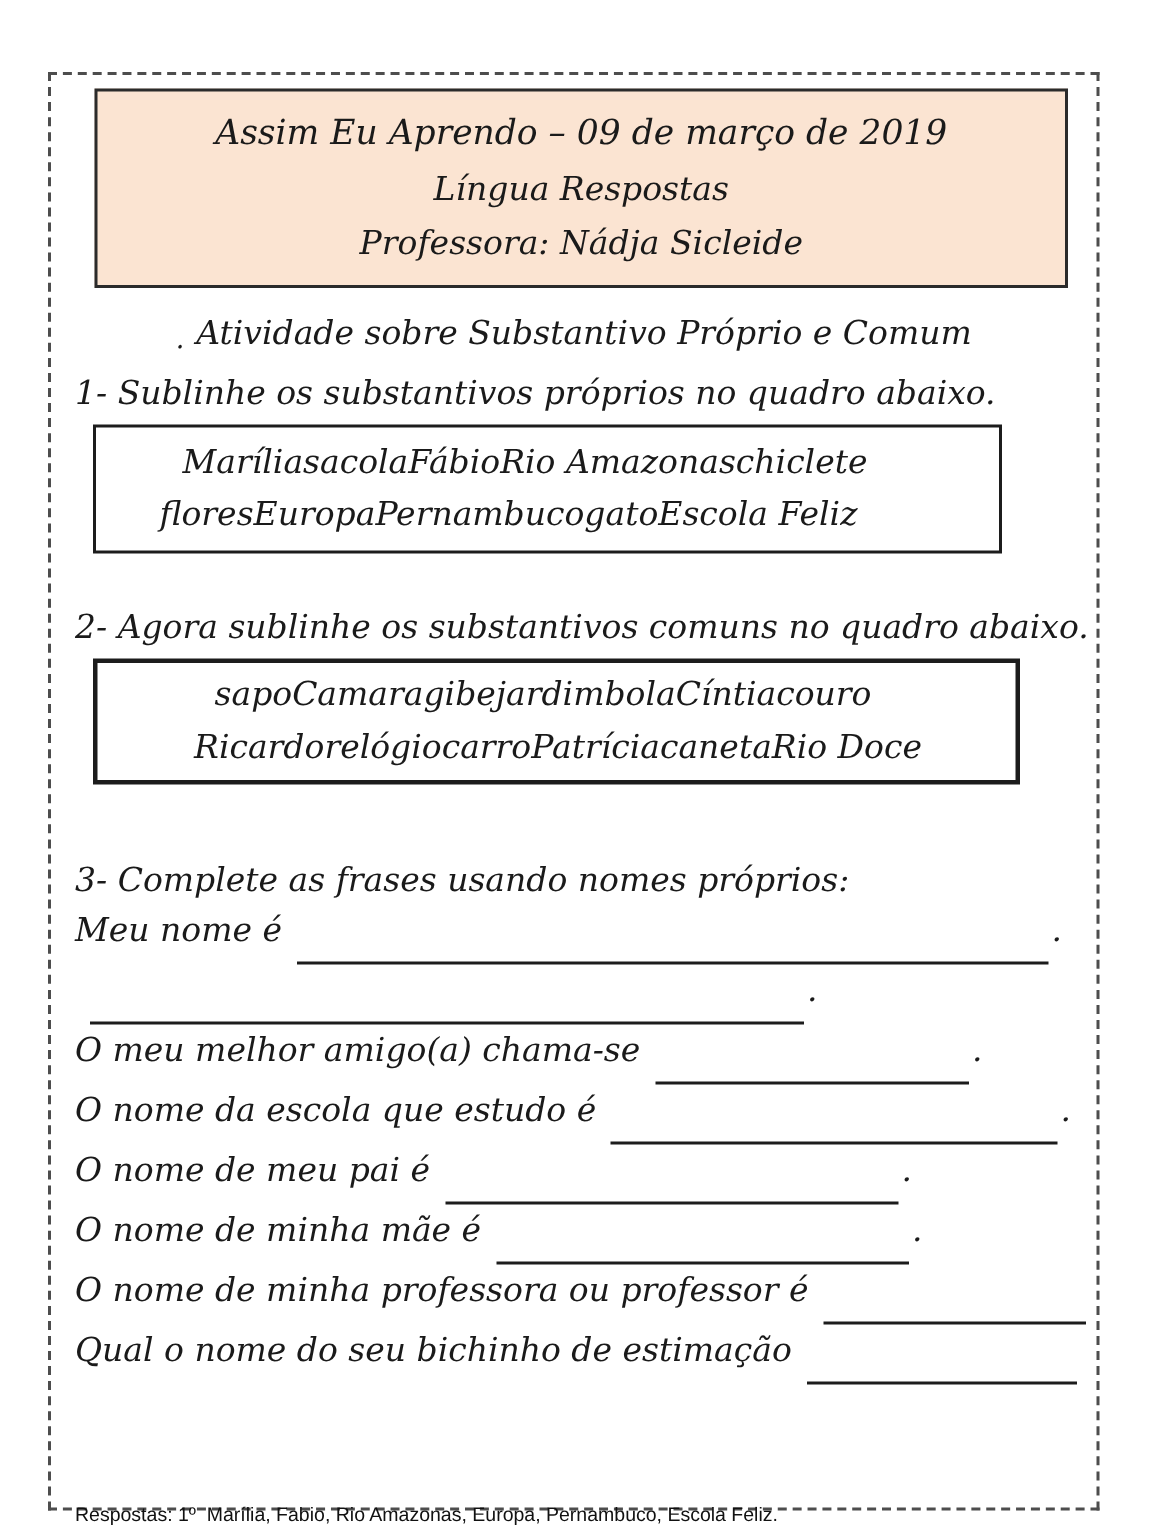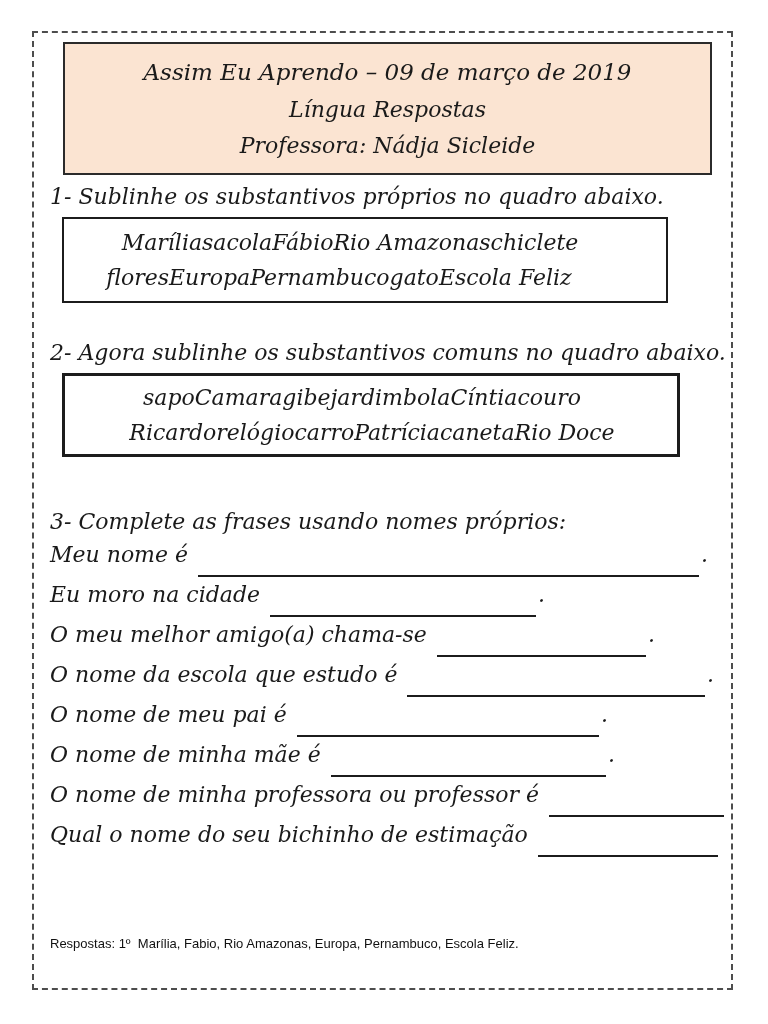--- a/index.html
+++ b/index.html
@@ -8,21 +8,21 @@
     background: #ffffff;
     width: 768px;
     height: 1024px;
     overflow: hidden;
     font-family: "DejaVu Serif", serif;
     color: #1a1a1a;
   }
   .page {
     position: absolute;
     left: 32px;
-    top: 31px;
+    top: 48px;
     width: 701px;
     height: 959px;
     border: 2px dashed #4d4d4d;
     box-sizing: border-box;
     background: #ffffff;
   }
   
   .cursive {
     font-family: "DejaVu Serif", serif;
     font-style: italic;
@@ -127,20 +127,23 @@
 <body>
 
 <div class="page">
 
   <div class="header-box">
     <div class="cursive header-line1">Assim Eu Aprendo – 09 de março de 2019</div>
     <div class="cursive header-line2">Língua Respostas</div>
     <div class="cursive header-line3">Professora: Nádja Sicleide</div>
   </div>
 
+  <div class="doc-title cursive">
+    <span class="stray-dot">.</span><span>Atividade sobre Substantivo Próprio e Comum</span>
+  </div>
 
   <div class="prompt prompt-1 cursive">1- Sublinhe os substantivos próprios no quadro abaixo.</div>
 
   <div class="word-box word-box-1">
     <div class="word-row b1r1">
       <span class="cursive">Marília</span>
       <span class="cursive">sacola</span>
       <span class="cursive">Fábio</span>
       <span class="cursive">Rio Amazonas</span>
       <span class="cursive">chiclete</span>
@@ -177,21 +180,20 @@
 
   <div class="prompt prompt-3 cursive">3- Complete as frases usando nomes próprios:</div>
 
   <div class="fill-lines">
     <div class="fill-line" style="width:674px">
       <span class="fl-label cursive">Meu nome é</span>
       <span class="blank"></span>
       <span class="fl-suffix cursive">.</span>
     </div>
     <div class="fill-line" style="width:511px">
-      <span class="fl-label cursive">Eu moro na cidade</span>
       <span class="blank"></span>
       <span class="fl-suffix cursive">.</span>
     </div>
     <div class="fill-line" style="width:621px">
       <span class="fl-label cursive">O meu melhor amigo(a) chama-se</span>
       <span class="blank"></span>
       <span class="fl-suffix cursive">.</span>
     </div>
     <div class="fill-line" style="width:680px">
       <span class="fl-label cursive">O nome da escola que estudo é</span>

